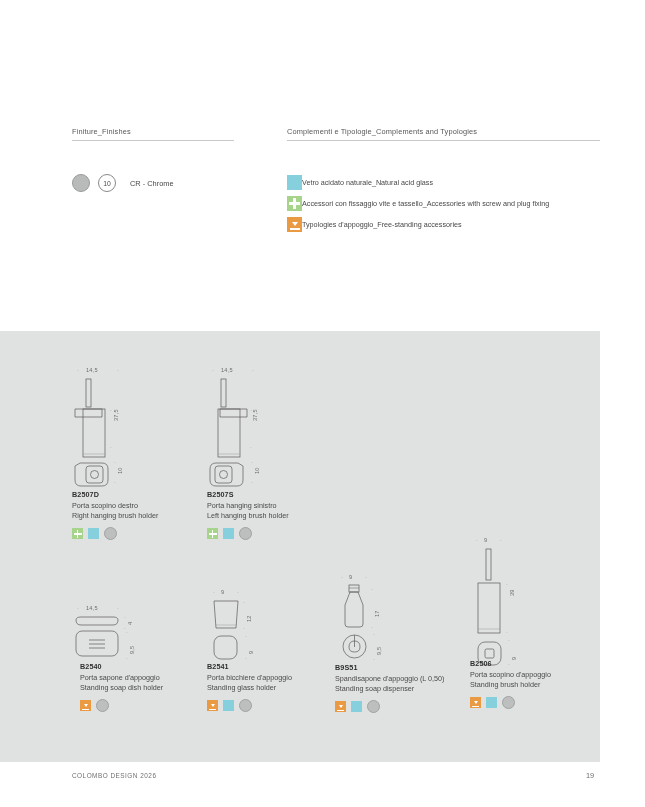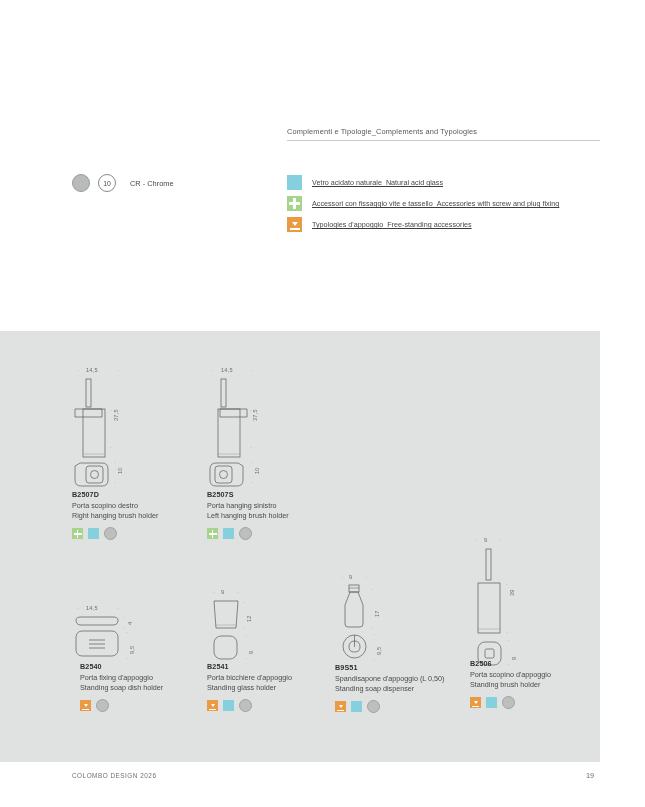--- a/index.html
+++ b/index.html
@@ -35,21 +35,21 @@
   .qty-circle{
     width:16px;height:16px;border-radius:50%;
     border:1px solid #888a8a;background:#fff;
     display:flex;align-items:center;justify-content:center;
     font-size:6.8px;color:#4a4a4a;
   }
   .finish-label{font-size:7.4px;color:#474747;margin-left:6px;white-space:nowrap;}
 
   .typ-row{
     position:absolute;left:287px;
-    display:flex;align-items:center;gap:10px;text-decoration:underline;
+    display:flex;align-items:center;
   }
   .typ-row .tlabel{font-size:7.2px;color:#474747;white-space:nowrap;}
   .tbox{width:15px;height:15px;flex:0 0 15px;position:relative;}
   .tbox.glass{background:#86d0dd;}
   .tbox.screw{background:#a6d48a;}
   .tbox.screw::before,.tbox.screw::after{
     content:"";position:absolute;background:#ffffff;
   }
   .tbox.screw::before{left:6.3px;top:2px;width:2.4px;height:11px;}
   .tbox.screw::after{top:6.3px;left:2px;height:2.4px;width:11px;}
@@ -89,20 +89,24 @@
 
   
   #footer-left{position:absolute;left:72px;top:772px;font-size:6.4px;color:#6f6f6f;letter-spacing:.5px;}
   #footer-right{position:absolute;left:586px;top:771px;font-size:7.4px;color:#6f6f6f;}
 </style>
 </head>
 <body>
 
 <div class="page">
 
+  <div id="finishes-col" class="legend-col">
+    <div class="legend-title">Finiture_Finishes</div>
+    <div class="legend-rule"></div>
+  </div>
 
   <div class="finish-row">
     <span class="swatch-circle"></span>
     <span class="qty-circle">10</span>
     <span class="finish-label">CR - Chrome</span>
   </div>
 
   <div id="typologies-col" class="legend-col">
     <div class="legend-title">Complementi e Tipologie_Complements and Typologies</div>
     <div class="legend-rule"></div>
@@ -206,21 +210,21 @@
       </svg>
       <span class="dim vert" style="left:55px;top:19px;">4</span>
       <span class="tick" style="left:52px;top:9px;">·</span>
         <span class="tick" style="left:52px;top:20px;">·</span>
       <span class="dim vert" style="left:57px;top:48px;">9,5</span>
       <span class="tick" style="left:54px;top:24px;">·</span>
         <span class="tick" style="left:54px;top:50px;">·</span>
     </div>
     <div style="position:absolute;left:8px;top:56px;">
       <div class="pname">B2540</div>
-      <div class="pdesc">Porta fixing d'appoggio</div>
+      <div class="pdesc">Porta sapone d'appoggio</div>
       <div class="pdesc">Standing soap dish holder</div>
       <div class="badges">
         <span class="badge stand">
             <i class="arrow"></i>
             <i class="base"></i>
           </span>
         <span class="badge chrome"></span>
       </div>
     </div>
   </div>

